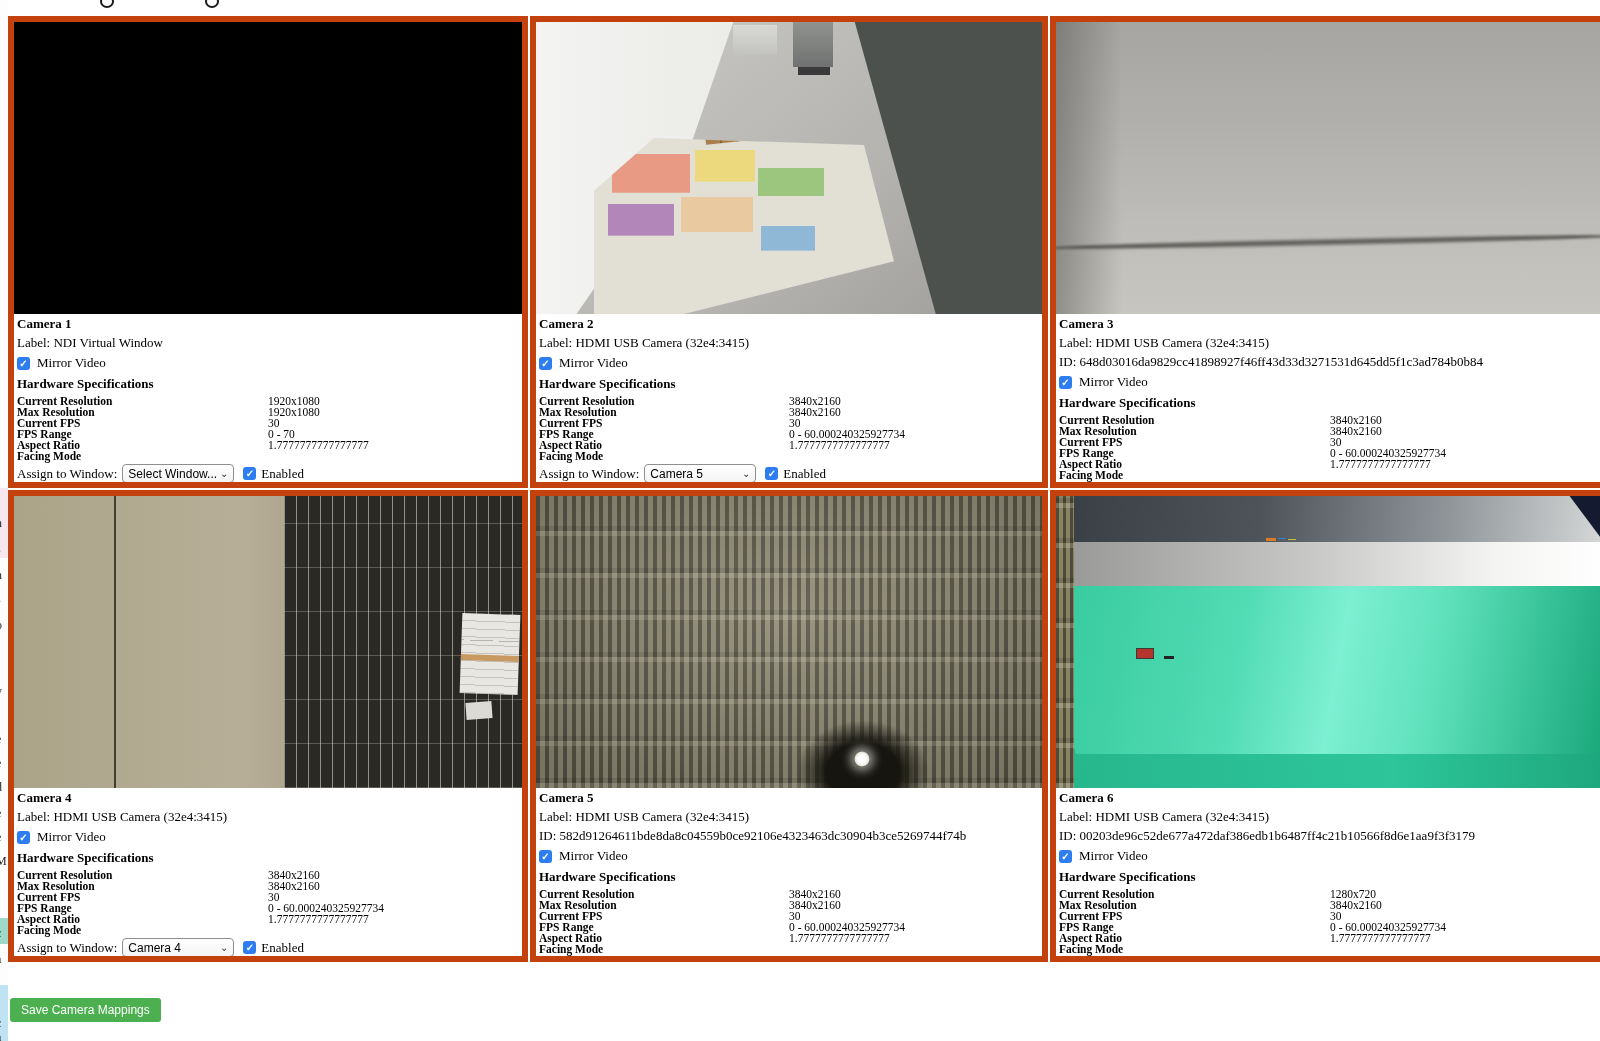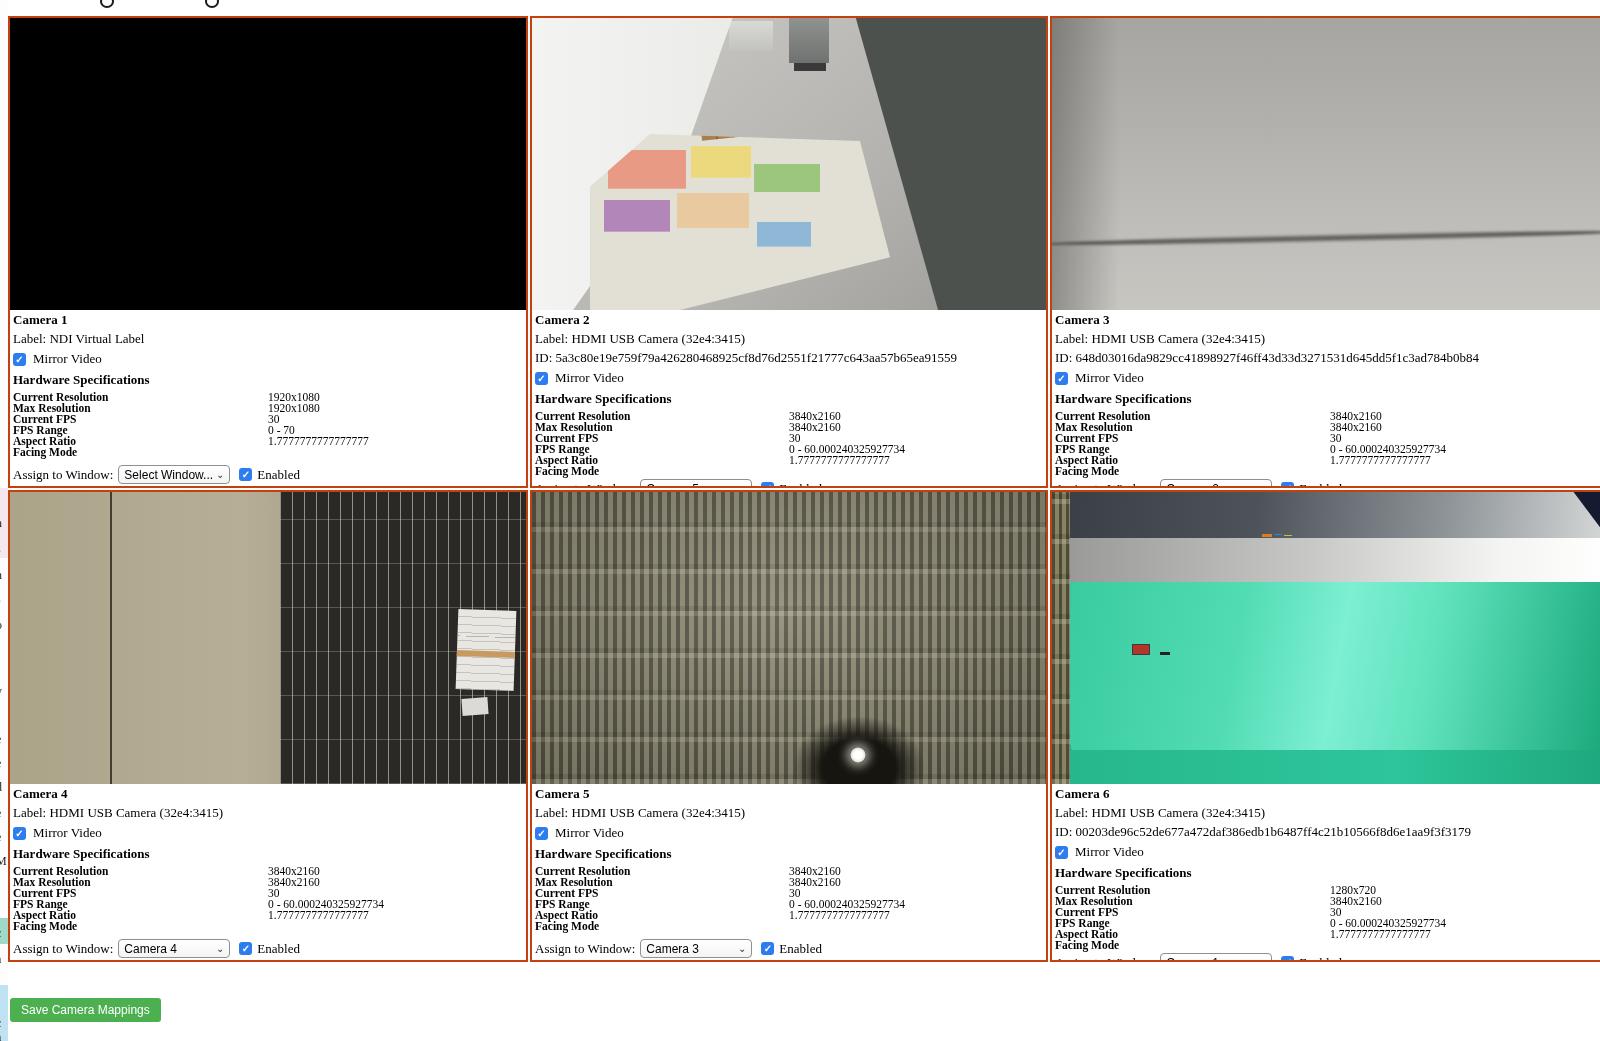--- a/index.html
+++ b/index.html
@@ -24,21 +24,21 @@
   .left-strip .chunk-teal{position:absolute;left:0;top:918px;width:8px;height:26px;background:#9fd9c8;}
   .left-strip .chunk-blue{position:absolute;left:0;top:985px;width:8px;height:56px;background:#bfe3f2;}
   .edge-ch{position:absolute;left:-4px;font:12px "Liberation Serif",serif;color:#1e1e1e;}
 
   
   .grid{
     position:absolute;left:8px;top:16px;
     display:grid;grid-template-columns:520px 518px 560px;grid-auto-rows:472px;gap:2px;
   }
   .panel{
-    border:2px solid #c2410c;background:#fff;box-sizing:border-box;
+    border:6px solid #c2410c;background:#fff;box-sizing:border-box;
     display:flex;flex-direction:column;overflow:hidden;
   }
   .video{height:292px;position:relative;overflow:hidden;background:#777;flex:none;}
   .video i{display:block;position:absolute;font-style:normal;}
 
   .info{flex:1;padding:2px 3px 2px 3px;display:flex;flex-direction:column;overflow:hidden;}
   .info p{margin:0 0 4px 0;font-size:13px;line-height:15px;}
   .info p.name,.info p.hw{font-weight:bold;}
   .cbrow{display:flex;align-items:center;gap:7px;margin:1px 0 5px 0;font-size:13px;}
   .cb{
@@ -231,21 +231,21 @@
 
 <main class="grid">
   <section class="panel">
     <div class="video scene-1">
       <i class="l1"></i>
       <i class="l2"></i>
       <i class="l3"></i>
     </div>
     <div class="info">
       <p class="name">Camera 1</p>
-      <p><span>Label:</span> <span>NDI Virtual Label</span></p>
+      <p><span>Label:</span> <span>NDI Virtual Window</span></p>
       <div class="cbrow">
         <span class="cb">
             <span class="tick">✓</span>
           </span>
         <span>Mirror Video</span>
       </div>
       <p class="hw">Hardware Specifications</p>
       <table class="specs">
         <tbody>
           <tr>
@@ -290,21 +290,20 @@
 
   <section class="panel">
     <div class="video scene-2">
       <i class="l1"></i>
       <i class="l2"></i>
       <i class="l3"></i>
     </div>
     <div class="info">
       <p class="name">Camera 2</p>
       <p><span>Label:</span> <span>HDMI USB Camera (32e4:3415)</span></p>
-      <p><span>ID:</span> <span>5a3c80e19e759f79a426280468925cf8d76d2551f21777c643aa57b65ea91559</span></p>
       <div class="cbrow">
         <span class="cb">
             <span class="tick">✓</span>
           </span>
         <span>Mirror Video</span>
       </div>
       <p class="hw">Hardware Specifications</p>
       <table class="specs">
         <tbody>
           <tr>
@@ -466,20 +465,21 @@
 
   <section class="panel">
     <div class="video scene-5">
       <i class="l1"></i>
       <i class="l2"></i>
       <i class="l3"></i>
     </div>
     <div class="info">
       <p class="name">Camera 5</p>
       <p><span>Label:</span> <span>HDMI USB Camera (32e4:3415)</span></p>
+      <p><span>ID:</span> <span>582d91264611bde8da8c04559b0ce92106e4323463dc30904b3ce5269744f74b</span></p>
       <div class="cbrow">
         <span class="cb">
             <span class="tick">✓</span>
           </span>
         <span>Mirror Video</span>
       </div>
       <p class="hw">Hardware Specifications</p>
       <table class="specs">
         <tbody>
           <tr>

